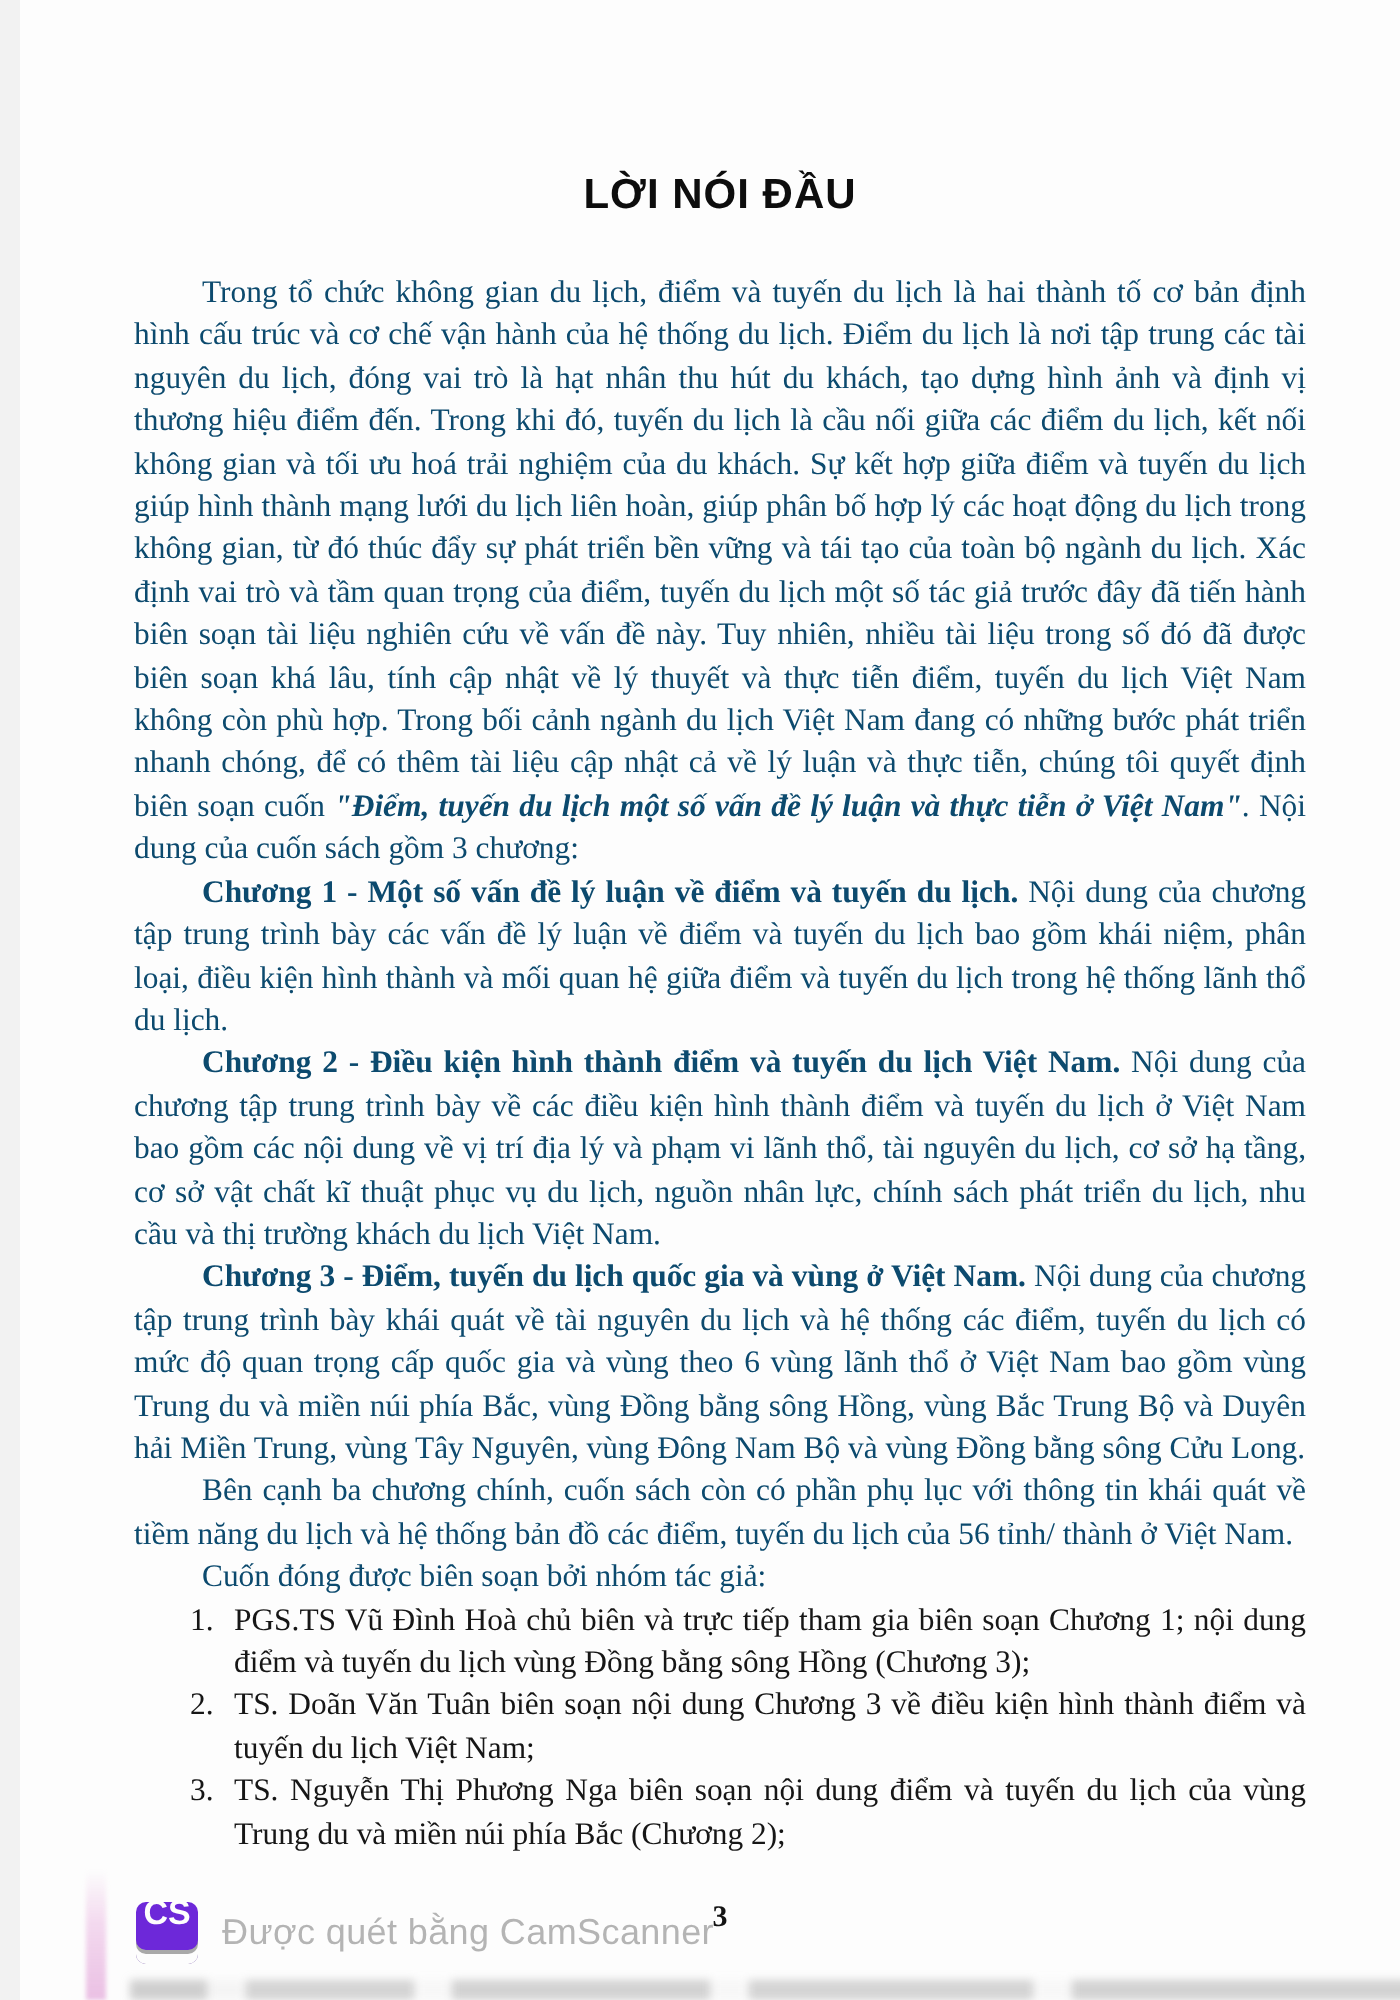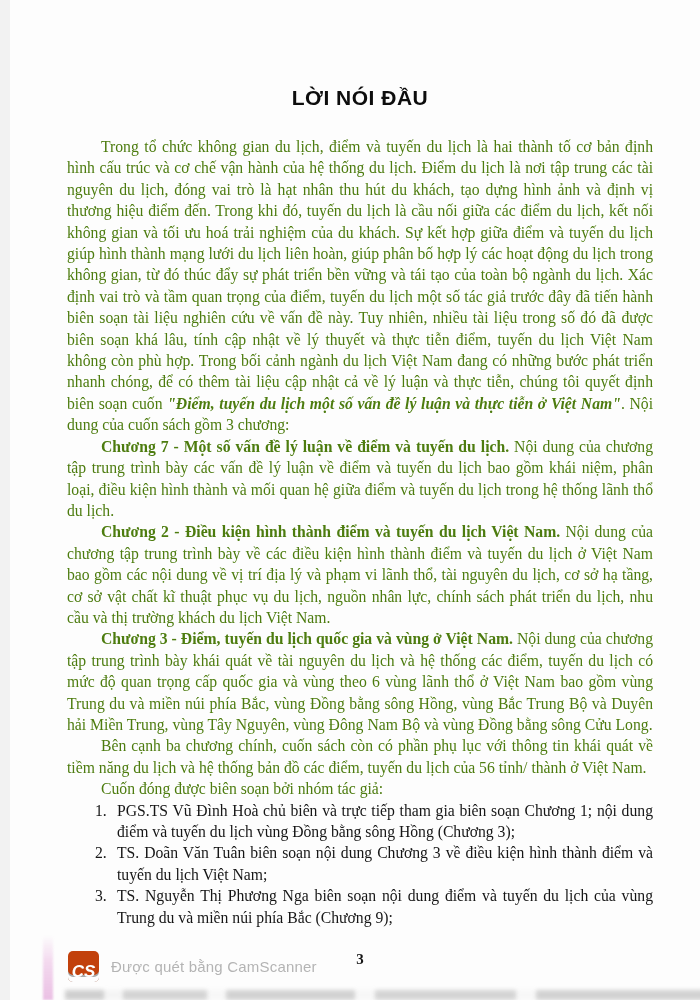--- a/index.html
+++ b/index.html
@@ -28,21 +28,21 @@
     letter-spacing:0.5px;
     color:#0d0d0d;
     margin:0 0 26px 0;
   }
   .para{
     font-size:15.7px;
     line-height:21.4px;
     text-align:justify;
     text-indent:34px;
     margin:0;
-    color:#4d7c0f;
+    color:#0c4a6e;
   }
   .lead{font-weight:bold;}
   .quote{font-weight:bold;font-style:italic;}
   .authors{
     margin:0 0 0 28px;
     padding:0;
     list-style:none;
   }
   .authors li{
     font-size:15.7px;
@@ -72,36 +72,35 @@
     filter:blur(1px);
   }
   .watermark{
     position:absolute;
     left:58px;bottom:18px;
     display:flex;align-items:center;
     font-family:"Liberation Sans", sans-serif;
   }
   .cs-logo{
     width:31px;height:31px;
-    background:#c2410c;
+    background:#6d28d9;
     border-radius:5px;
-    display:flex;align-items:flex-end;justify-content:center;
+    display:flex;align-items:flex-start;justify-content:center;
     margin-right:12px;
     box-shadow:inset 0 -5px 0 #fdfdfd, inset 0 -7px 0 #a9a9a9;
-    font-style:italic;
   }
   .cs-logo span{
     color:#fdfdfd;
     font-weight:bold;
     font-size:17px;
     letter-spacing:0;
     margin-top:-4px;
   }
   .wm-text{
-    font-size:15px;
+    font-size:18px;
     color:#b4b4b4;
     letter-spacing:0.2px;
   }
   .page-number{
     position:absolute;
     left:0;right:0;bottom:32px;
     text-align:center;
     font-size:15px;
     font-weight:bold;
     color:#141414;
@@ -111,42 +110,42 @@
 </head>
 <body>
 
 <div class="page">
   <div class="content">
 
     <h1 class="doc-title">LỜI NÓI ĐẦU</h1>
 
     <p class="para"><span>Trong tổ chức không gian du lịch, điểm và tuyến du lịch là hai thành tố cơ bản định hình cấu trúc và cơ chế vận hành của hệ thống du lịch. Điểm du lịch là nơi tập trung các tài nguyên du lịch, đóng vai trò là hạt nhân thu hút du khách, tạo dựng hình ảnh và định vị thương hiệu điểm đến. Trong khi đó, tuyến du lịch là cầu nối giữa các điểm du lịch, kết nối không gian và tối ưu hoá trải nghiệm của du khách. Sự kết hợp giữa điểm và tuyến du lịch giúp hình thành mạng lưới du lịch liên hoàn, giúp phân bố hợp lý các hoạt động du lịch trong không gian, từ đó thúc đẩy sự phát triển bền vững và tái tạo của toàn bộ ngành du lịch. Xác định vai trò và tầm quan trọng của điểm, tuyến du lịch một số tác giả trước đây đã tiến hành biên soạn tài liệu nghiên cứu về vấn đề này. Tuy nhiên, nhiều tài liệu trong số đó đã được biên soạn khá lâu, tính cập nhật về lý thuyết và thực tiễn điểm, tuyến du lịch Việt Nam không còn phù hợp. Trong bối cảnh ngành du lịch Việt Nam đang có những bước phát triển nhanh chóng, để có thêm tài liệu cập nhật cả về lý luận và thực tiễn, chúng tôi quyết định biên soạn cuốn </span><span class="quote">"Điểm, tuyến du lịch một số vấn đề lý luận và thực tiễn ở Việt Nam"</span><span>. Nội dung của cuốn sách gồm 3 chương:</span></p>
 
-    <p class="para"><span class="lead">Chương 7 - Một số vấn đề lý luận về điểm và tuyến du lịch.</span><span> Nội dung của chương tập trung trình bày các vấn đề lý luận về điểm và tuyến du lịch bao gồm khái niệm, phân loại, điều kiện hình thành và mối quan hệ giữa điểm và tuyến du lịch trong hệ thống lãnh thổ du lịch.</span></p>
+    <p class="para"><span class="lead">Chương 1 - Một số vấn đề lý luận về điểm và tuyến du lịch.</span><span> Nội dung của chương tập trung trình bày các vấn đề lý luận về điểm và tuyến du lịch bao gồm khái niệm, phân loại, điều kiện hình thành và mối quan hệ giữa điểm và tuyến du lịch trong hệ thống lãnh thổ du lịch.</span></p>
 
     <p class="para"><span class="lead">Chương 2 - Điều kiện hình thành điểm và tuyến du lịch Việt Nam.</span><span> Nội dung của chương tập trung trình bày về các điều kiện hình thành điểm và tuyến du lịch ở Việt Nam bao gồm các nội dung về vị trí địa lý và phạm vi lãnh thổ, tài nguyên du lịch, cơ sở hạ tầng, cơ sở vật chất kĩ thuật phục vụ du lịch, nguồn nhân lực, chính sách phát triển du lịch, nhu cầu và thị trường khách du lịch Việt Nam.</span></p>
 
     <p class="para"><span class="lead">Chương 3 - Điểm, tuyến du lịch quốc gia và vùng ở Việt Nam.</span><span> Nội dung của chương tập trung trình bày khái quát về tài nguyên du lịch và hệ thống các điểm, tuyến du lịch có mức độ quan trọng cấp quốc gia và vùng theo 6 vùng lãnh thổ ở Việt Nam bao gồm vùng Trung du và miền núi phía Bắc, vùng Đồng bằng sông Hồng, vùng Bắc Trung Bộ và Duyên hải Miền Trung, vùng Tây Nguyên, vùng Đông Nam Bộ và vùng Đồng bằng sông Cửu Long.</span></p>
 
     <p class="para">Bên cạnh ba chương chính, cuốn sách còn có phần phụ lục với thông tin khái quát về tiềm năng du lịch và hệ thống bản đồ các điểm, tuyến du lịch của 56 tỉnh/ thành ở Việt Nam.</p>
 
     <p class="para">Cuốn đóng được biên soạn bởi nhóm tác giả:</p>
 
     <ul class="authors">
       <li>
         <span class="num">1.</span>
         <span class="atext">PGS.TS Vũ Đình Hoà chủ biên và trực tiếp tham gia biên soạn Chương 1; nội dung điểm và tuyến du lịch vùng Đồng bằng sông Hồng (Chương 3);</span>
       </li>
       <li>
         <span class="num">2.</span>
         <span class="atext">TS. Doãn Văn Tuân biên soạn nội dung Chương 3 về điều kiện hình thành điểm và tuyến du lịch Việt Nam;</span>
       </li>
       <li>
         <span class="num">3.</span>
-        <span class="atext">TS. Nguyễn Thị Phương Nga biên soạn nội dung điểm và tuyến du lịch của vùng Trung du và miền núi phía Bắc (Chương 9);</span>
+        <span class="atext">TS. Nguyễn Thị Phương Nga biên soạn nội dung điểm và tuyến du lịch của vùng Trung du và miền núi phía Bắc (Chương 2);</span>
       </li>
     </ul>
   </div>
 
   <div class="page-number">3</div>
 
   <div class="watermark">
     <div class="cs-logo">
       <span>CS</span>
     </div>

